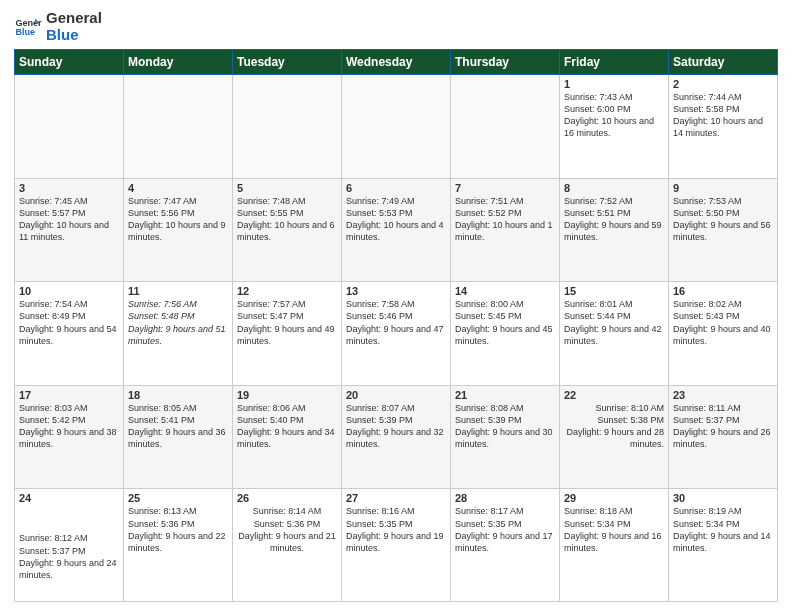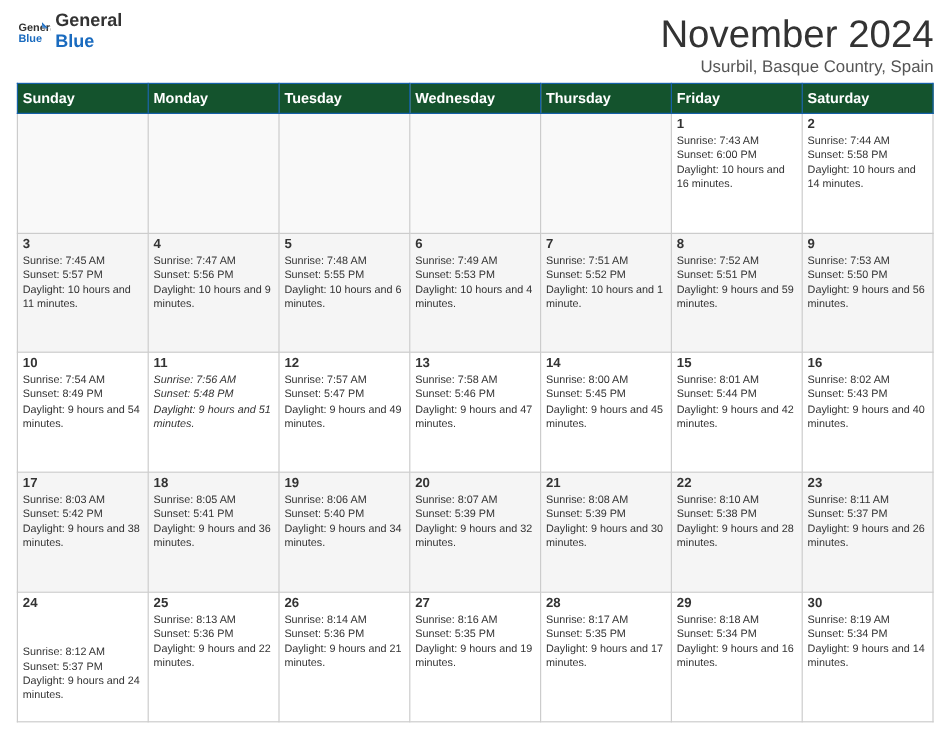--- a/index.html
+++ b/index.html
@@ -103,24 +103,20 @@
         <text x="2" y="18" font-size="13" font-weight="bold" fill="#333" font-family="Arial">General</text>
         <text x="2" y="32" font-size="13" font-weight="bold" fill="#1a6bbf" font-family="Arial">Blue</text>
         <polygon points="30,8 38,16 30,12" fill="#1a6bbf"></polygon>
         <polygon points="30,10 36,16 30,14" fill="#4a90d9"></polygon>
       </svg>
       <div style="font-size:15px;font-weight:bold;line-height:1.1;">
         <div style="color:#333;">General</div>
         <div style="color:#1a6bbf;">Blue</div>
       </div>
     </div>
-    <div class="title-block">
-      <div class="month-title">November 2024</div>
-      <div class="location">Usurbil, Basque Country, Spain</div>
-    </div>
   </div>
 
   <table class="calendar">
     <thead>
       <tr>
       <th>Sunday</th>
           <th>Monday</th>
           <th>Tuesday</th>
           <th>Wednesday</th>
           <th>Thursday</th>
@@ -262,21 +258,21 @@
 Daylight: 9 hours and 32 minutes.</div>
           </td>
           <td class="shaded">
             <span class="day-num">21</span>
             <div class="day-info" style="white-space: pre-line;">Sunrise: 8:08 AM
 Sunset: 5:39 PM
 Daylight: 9 hours and 30 minutes.</div>
           </td>
           <td class="shaded">
             <span class="day-num">22</span>
-            <div class="day-info" style="white-space: pre-line;">Sunrise: 8:10 AM
+            <div class="day-info" style="white-space: pre-line; text-align: right;">Sunrise: 8:10 AM
 Sunset: 5:38 PM
 Daylight: 9 hours and 28 minutes.</div>
           </td>
           <td class="shaded">
             <span class="day-num">23</span>
             <div class="day-info" style="white-space: pre-line;">Sunrise: 8:11 AM
 Sunset: 5:37 PM
 Daylight: 9 hours and 26 minutes.</div>
           </td>
         </tr>
@@ -288,21 +284,21 @@
 Daylight: 9 hours and 24 minutes.</div>
           </td>
           <td>
             <span class="day-num">25</span>
             <div class="day-info" style="white-space: pre-line;">Sunrise: 8:13 AM
 Sunset: 5:36 PM
 Daylight: 9 hours and 22 minutes.</div>
           </td>
           <td>
             <span class="day-num">26</span>
-            <div class="day-info" style="white-space: pre-line;">Sunrise: 8:14 AM
+            <div class="day-info" style="white-space: pre-line; text-align: center;">Sunrise: 8:14 AM
 Sunset: 5:36 PM
 Daylight: 9 hours and 21 minutes.</div>
           </td>
           <td>
             <span class="day-num">27</span>
             <div class="day-info" style="white-space: pre-line;">Sunrise: 8:16 AM
 Sunset: 5:35 PM
 Daylight: 9 hours and 19 minutes.</div>
           </td>
           <td>

